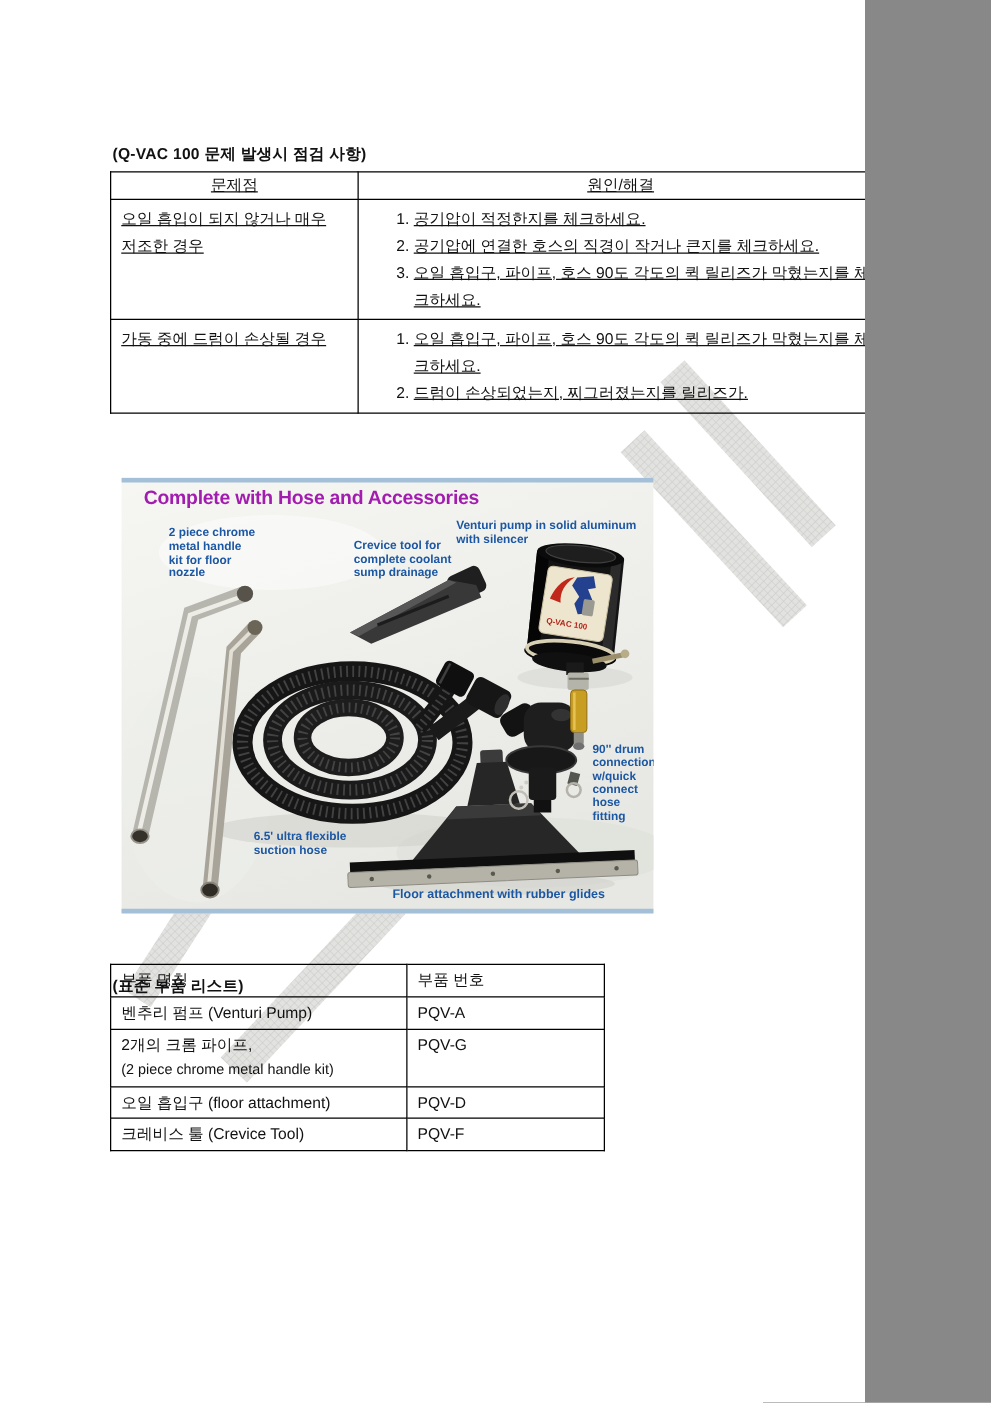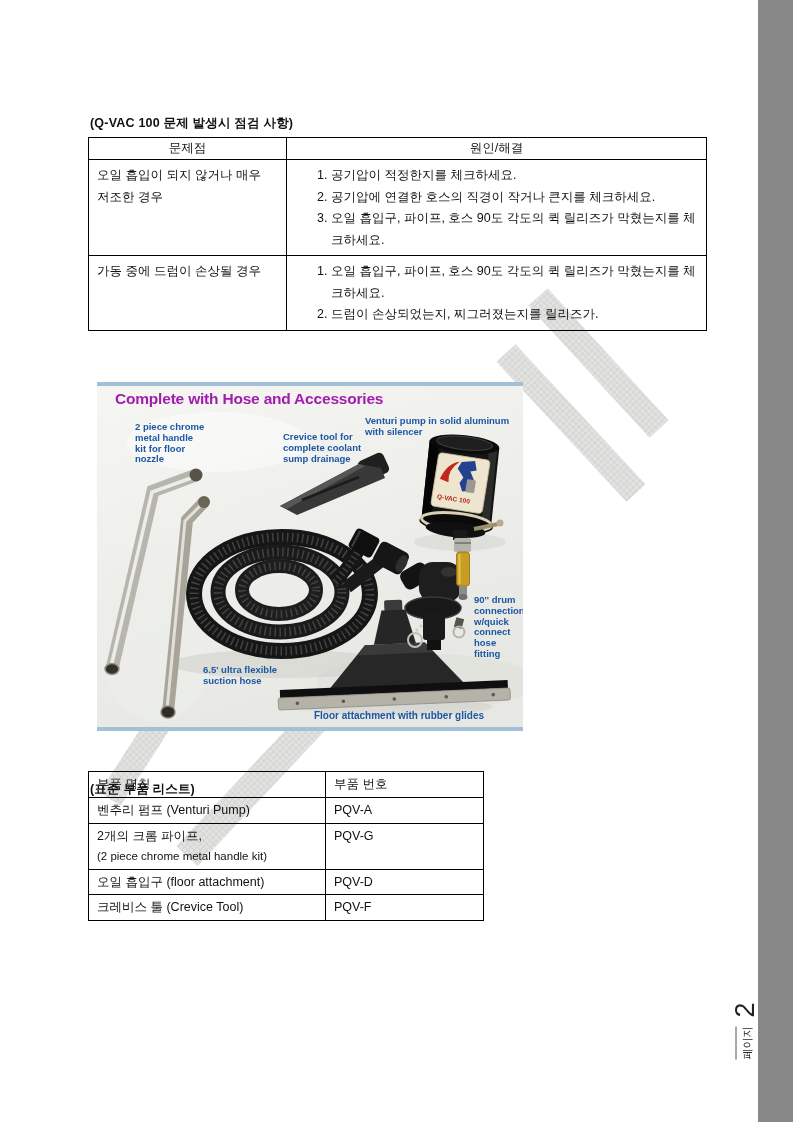--- a/index.html
+++ b/index.html
@@ -1,16 +1,16 @@
 <!DOCTYPE html>
 <html><head>
 <meta charset="utf-8">
 <style>
   html,body{margin:0;padding:0;background:#888;}
-  .page{position:relative;width:758px;height:1122px;background:#ffffff;overflow:hidden;
+  .page{position:relative;width:692px;height:1122px;background:#ffffff;overflow:hidden;
         font-family:"Liberation Sans","DejaVu Sans",sans-serif;color:#111;}
   .wm{position:absolute;left:0;top:0;z-index:0;}
   .abs{position:absolute;z-index:1;}
   .sec-title{font-size:12.5px;font-weight:bold;letter-spacing:0.2px;}
 
   table.tbl{border-collapse:collapse;table-layout:fixed;background:transparent;}
   table.tbl td,table.tbl th{border:1.2px solid #000;font-weight:400;font-size:12.5px;
         vertical-align:top;background:transparent;}
   table.tbl{border:1.8px solid #000;}
 
@@ -52,21 +52,21 @@
       </pattern>
     </defs>
     <line x1="538" y1="297" x2="659" y2="429" stroke="url(#hatch)" stroke-width="26"></line>
     <line x1="506" y1="353" x2="636" y2="493" stroke="url(#hatch)" stroke-width="26"></line>
     <line x1="314" y1="721" x2="187" y2="856" stroke="url(#hatch)" stroke-width="29"></line>
     <line x1="163" y1="717" x2="110" y2="799" stroke="url(#hatch)" stroke-width="25"></line>
   </svg>
 
   <div class="abs sec-title" style="left:90px;top:115px;">(Q-VAC 100 문제 발생시 점검 사항)</div>
 
-  <table class="tbl tbl1 abs" style="left:88px;top:137px;">
+  <table class="tbl tbl1 abs" style="left:88px;top:137px;text-decoration:underline;">
     <colgroup>
         <col style="width:198px">
         <col style="width:420px">
       </colgroup>
     <thead>
       <tr>
         <th>문제점</th>
         <th>원인/해결</th>
       </tr>
     </thead>

